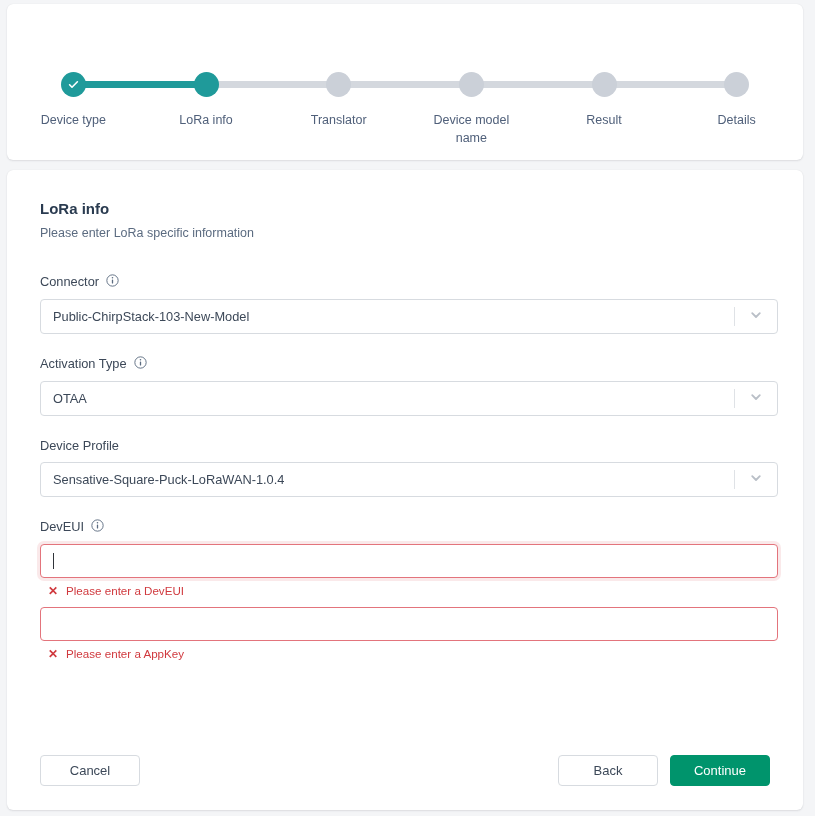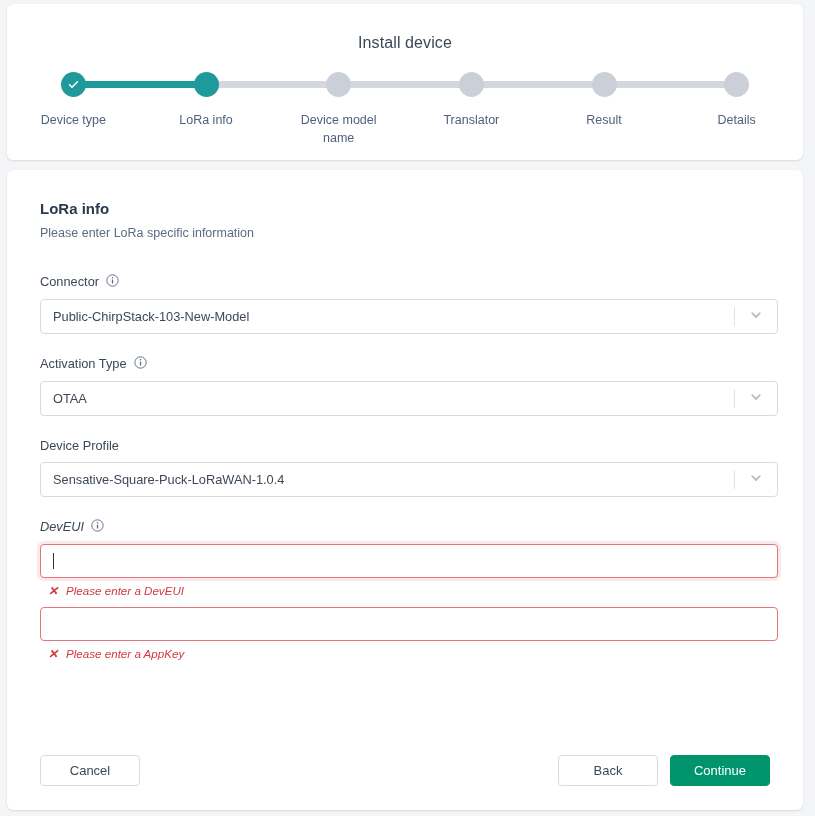--- a/index.html
+++ b/index.html
@@ -165,21 +165,21 @@
     display: flex;
     align-items: center;
     gap: 8px;
     font-size: 11.6px;
     color: #d0393e;
     margin-top: 6px;
     padding-left: 8px;
   }
   .error-x { font-size: 12px; font-weight: bold; line-height: 1; }
 
-  .field-compact { margin-bottom: 10px; font-style: italic; }
+  .field-compact { margin-bottom: 10px; }
 
   
   .footer {
     position: absolute;
     left: 33px;
     right: 33px;
     top: 585px;
     display: flex;
     align-items: center;
   }
@@ -206,21 +206,20 @@
     border: 1px solid #00946c;
     color: #ffffff;
   }
 </style>
 </head>
 <body>
 
 <div class="page">
 
   <div class="card card-stepper">
-    <div class="wizard-title">Install device</div>
 
     <div class="stepper">
       <div class="step-track"></div>
       <div class="step-track-done"></div>
 
       <div class="steps">
         <div class="step done">
           <div class="step-dot">
             <span>
               <svg width="13" height="13" viewBox="0 0 13 13">
@@ -231,26 +230,26 @@
           <div class="step-label">Device type</div>
         </div>
 
         <div class="step active">
           <div class="step-dot"></div>
           <div class="step-label">LoRa info</div>
         </div>
 
         <div class="step">
           <div class="step-dot"></div>
+          <div class="step-label">Translator</div>
+        </div>
+
+        <div class="step">
+          <div class="step-dot"></div>
           <div class="step-label">Device model name</div>
-        </div>
-
-        <div class="step">
-          <div class="step-dot"></div>
-          <div class="step-label">Translator</div>
         </div>
 
         <div class="step">
           <div class="step-dot"></div>
           <div class="step-label">Result</div>
         </div>
 
         <div class="step">
           <div class="step-dot"></div>
           <div class="step-label">Details</div>

